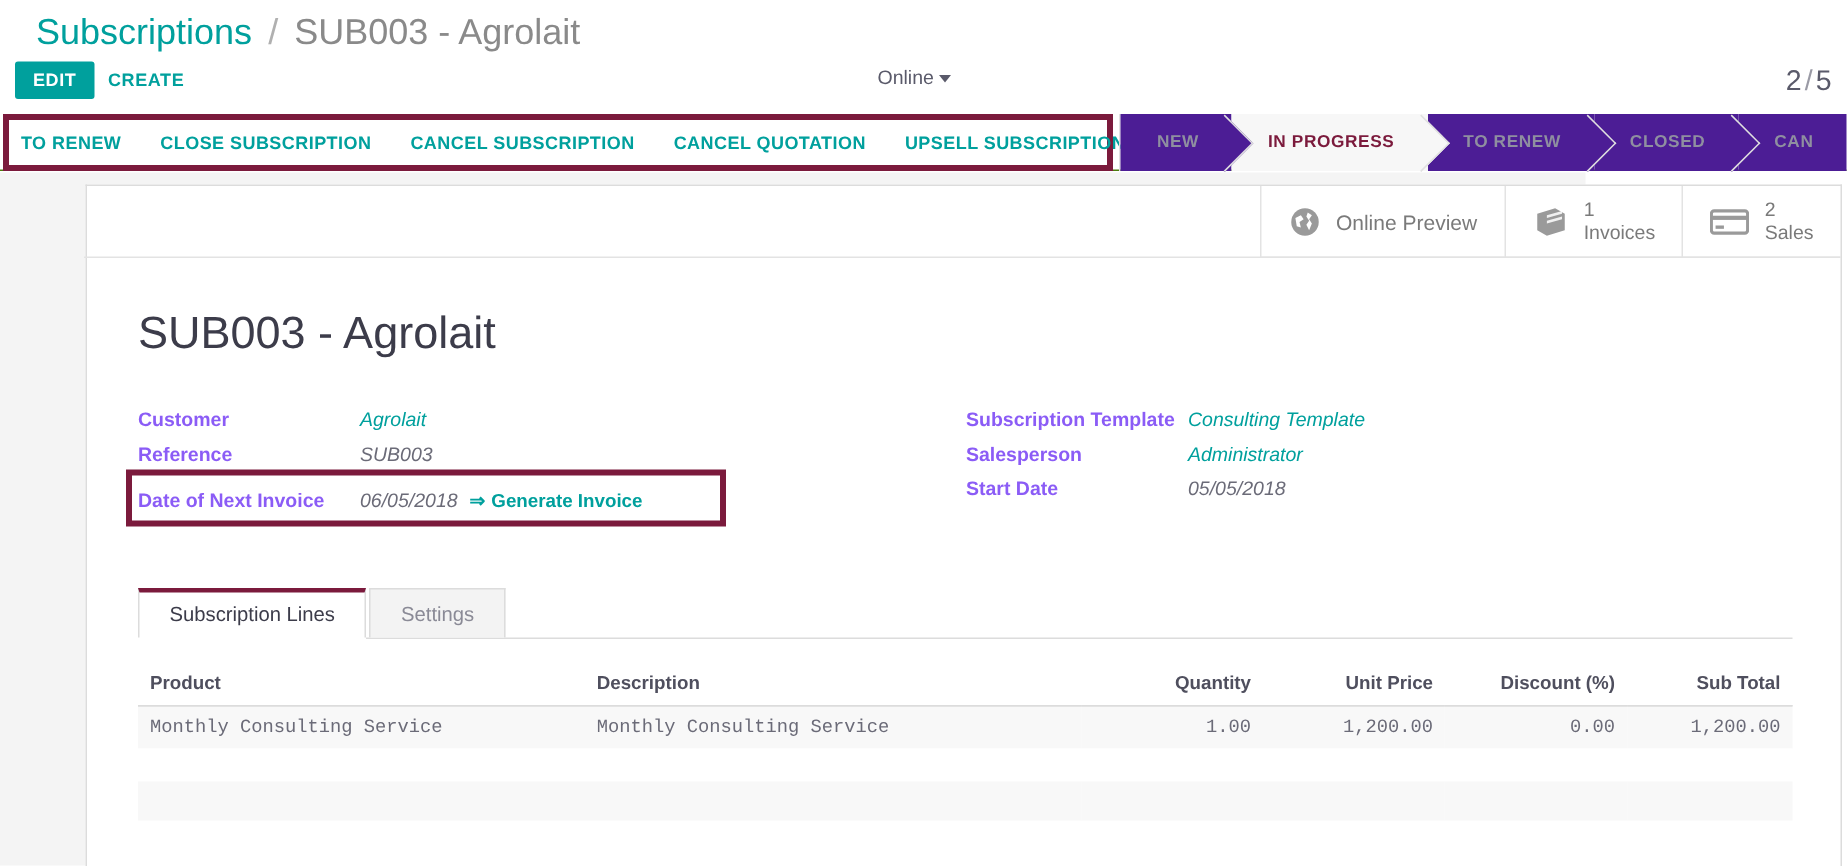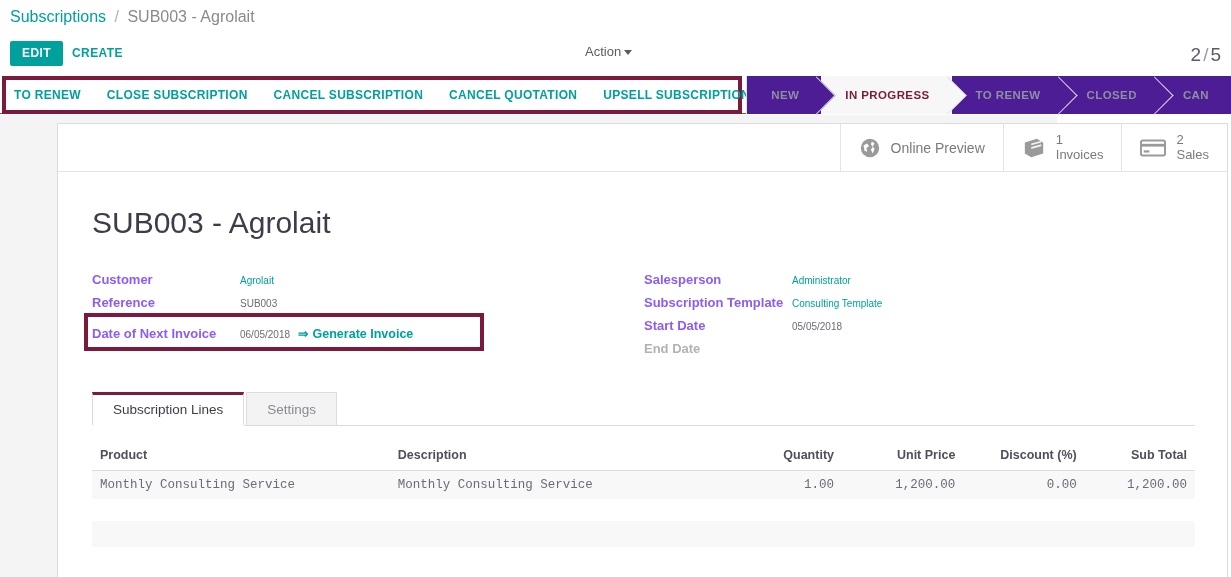--- a/index.html
+++ b/index.html
@@ -7,22 +7,22 @@
     margin: 0; padding: 0;
     width: 1231px; height: 577px;
     background: #ffffff;
     font-family: "Liberation Sans", sans-serif;
     overflow: hidden;
   }
 
   
   .breadcrumb-bar {
     position: absolute; left: 0; top: 0; width: 1231px; height: 36px;
-    padding: 8px 0 0 10px;
-    font-size: 16px;
+    padding: 8px 0 0 24px;
+    font-size: 24px;
   }
   .bc-root { color: #00a09d; text-decoration: none; }
   .bc-sep { color: #b0b0b0; margin: 0 4px; }
   .bc-current { color: #8a8a8a; }
 
   
   .cp-bar {
     position: absolute; left: 0; top: 38px; width: 1231px; height: 34px;
   }
   .btn-edit {
@@ -151,21 +151,21 @@
     position: absolute; left: 34px; top: 82px;
     font-size: 30px; color: #3c3c4a; font-weight: normal;
   }
   .fields-left { position: absolute; left: 34px; top: 148px; }
   .fields-right { position: absolute; left: 586px; top: 148px; }
   .frow { display: flex; height: 23px; align-items: baseline; }
   .flabel {
     width: 148px; font-size: 13px; font-weight: bold; color: #8b5cf6;
   }
   .flabel.muted { color: #b2b2b2; }
-  .fval { font-size: 10px; color: #6b6b78; }
+  .fval { font-size: 13px; color: #6b6b78; font-style: italic; }
   .fval.link { color: #00a09d; cursor: pointer; }
   .gen-link { color: #00a09d; cursor: pointer; font-weight: bold; font-size: 12.5px; margin-left: 8px; }
 
   .field-highlight {
     position: absolute; left: 26px; top: 189px;
     width: 400px; height: 38px;
     border: 4px solid #7b1a3c;
   }
 
   
@@ -214,21 +214,21 @@
   <span class="bc-root">Subscriptions</span>
   <span class="bc-sep">/</span>
   <span class="bc-current">SUB003 - Agrolait</span>
 </div>
 
 <div class="cp-bar">
   <button class="btn-edit">EDIT</button>
   <button class="btn-create">CREATE</button>
 
   <div class="action-menu">
-    <span>Action</span><span class="caret"></span>
+    <span>Online</span><span class="caret"></span>
   </div>
 
   <div class="pager">
     <span>2</span><span class="pg-sep">/</span><span>5</span>
   </div>
 </div>
 
 <div class="sb-row">
   <div class="highlight-box"></div>
   <div class="act-buttons" id="act-buttons">
@@ -307,34 +307,30 @@
           <div class="fval">06/05/2018</div>
           <span class="gen-link">⇒</span>
           <span class="gen-link" style="margin-left: 4px;">Generate Invoice</span>
         </div>
       </div>
 
     <div class="field-highlight"></div>
 
     <div class="fields-right" id="fields-right">
         <div class="frow">
+          <div class="flabel">Subscription Template</div>
+          <div class="fval link">Consulting Template</div>
+        </div>
+        <div class="frow">
           <div class="flabel">Salesperson</div>
           <div class="fval link">Administrator</div>
         </div>
         <div class="frow">
-          <div class="flabel">Subscription Template</div>
-          <div class="fval link">Consulting Template</div>
-        </div>
-        <div class="frow">
           <div class="flabel">Start Date</div>
           <div class="fval">05/05/2018</div>
-        </div>
-        <div class="frow">
-          <div class="flabel muted">End Date</div>
-          <div class="fval"></div>
         </div>
       </div>
 
     <div class="notebook">
       <div class="tabs" id="tabs">
           <div class="tab active">Subscription Lines</div>
           <div class="tab">Settings</div>
         </div>
       <table class="lines">
         <thead>

